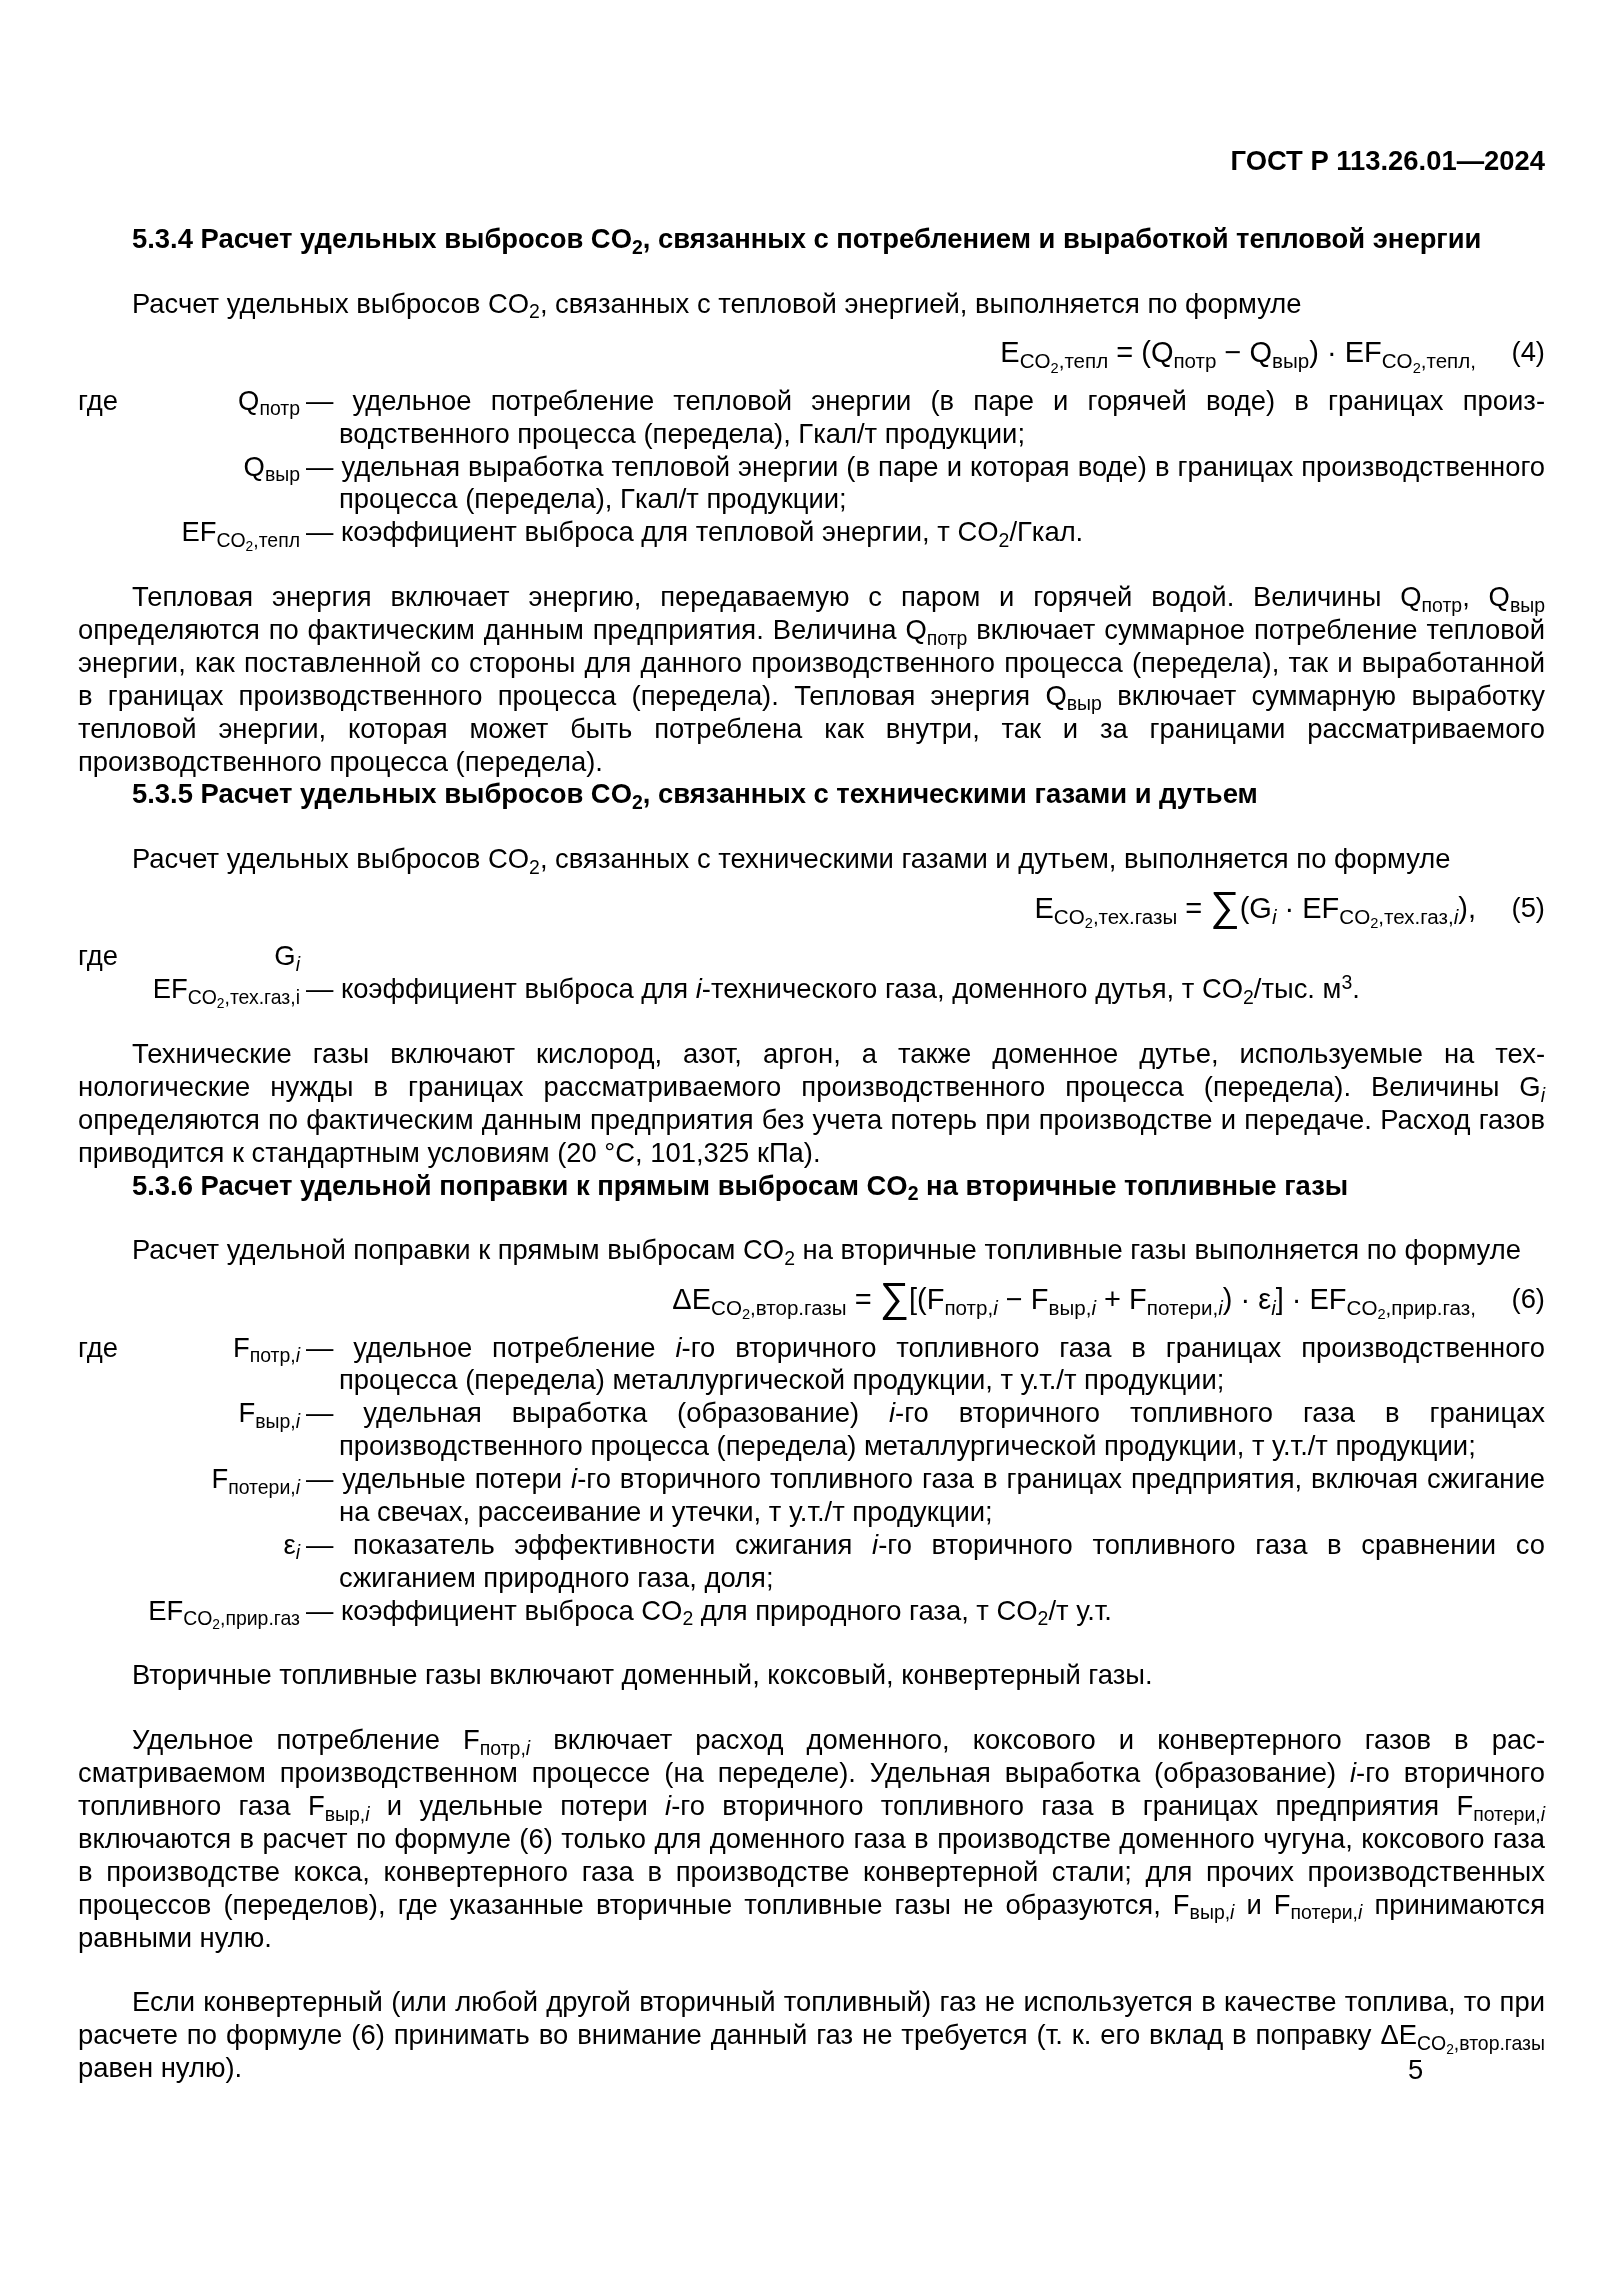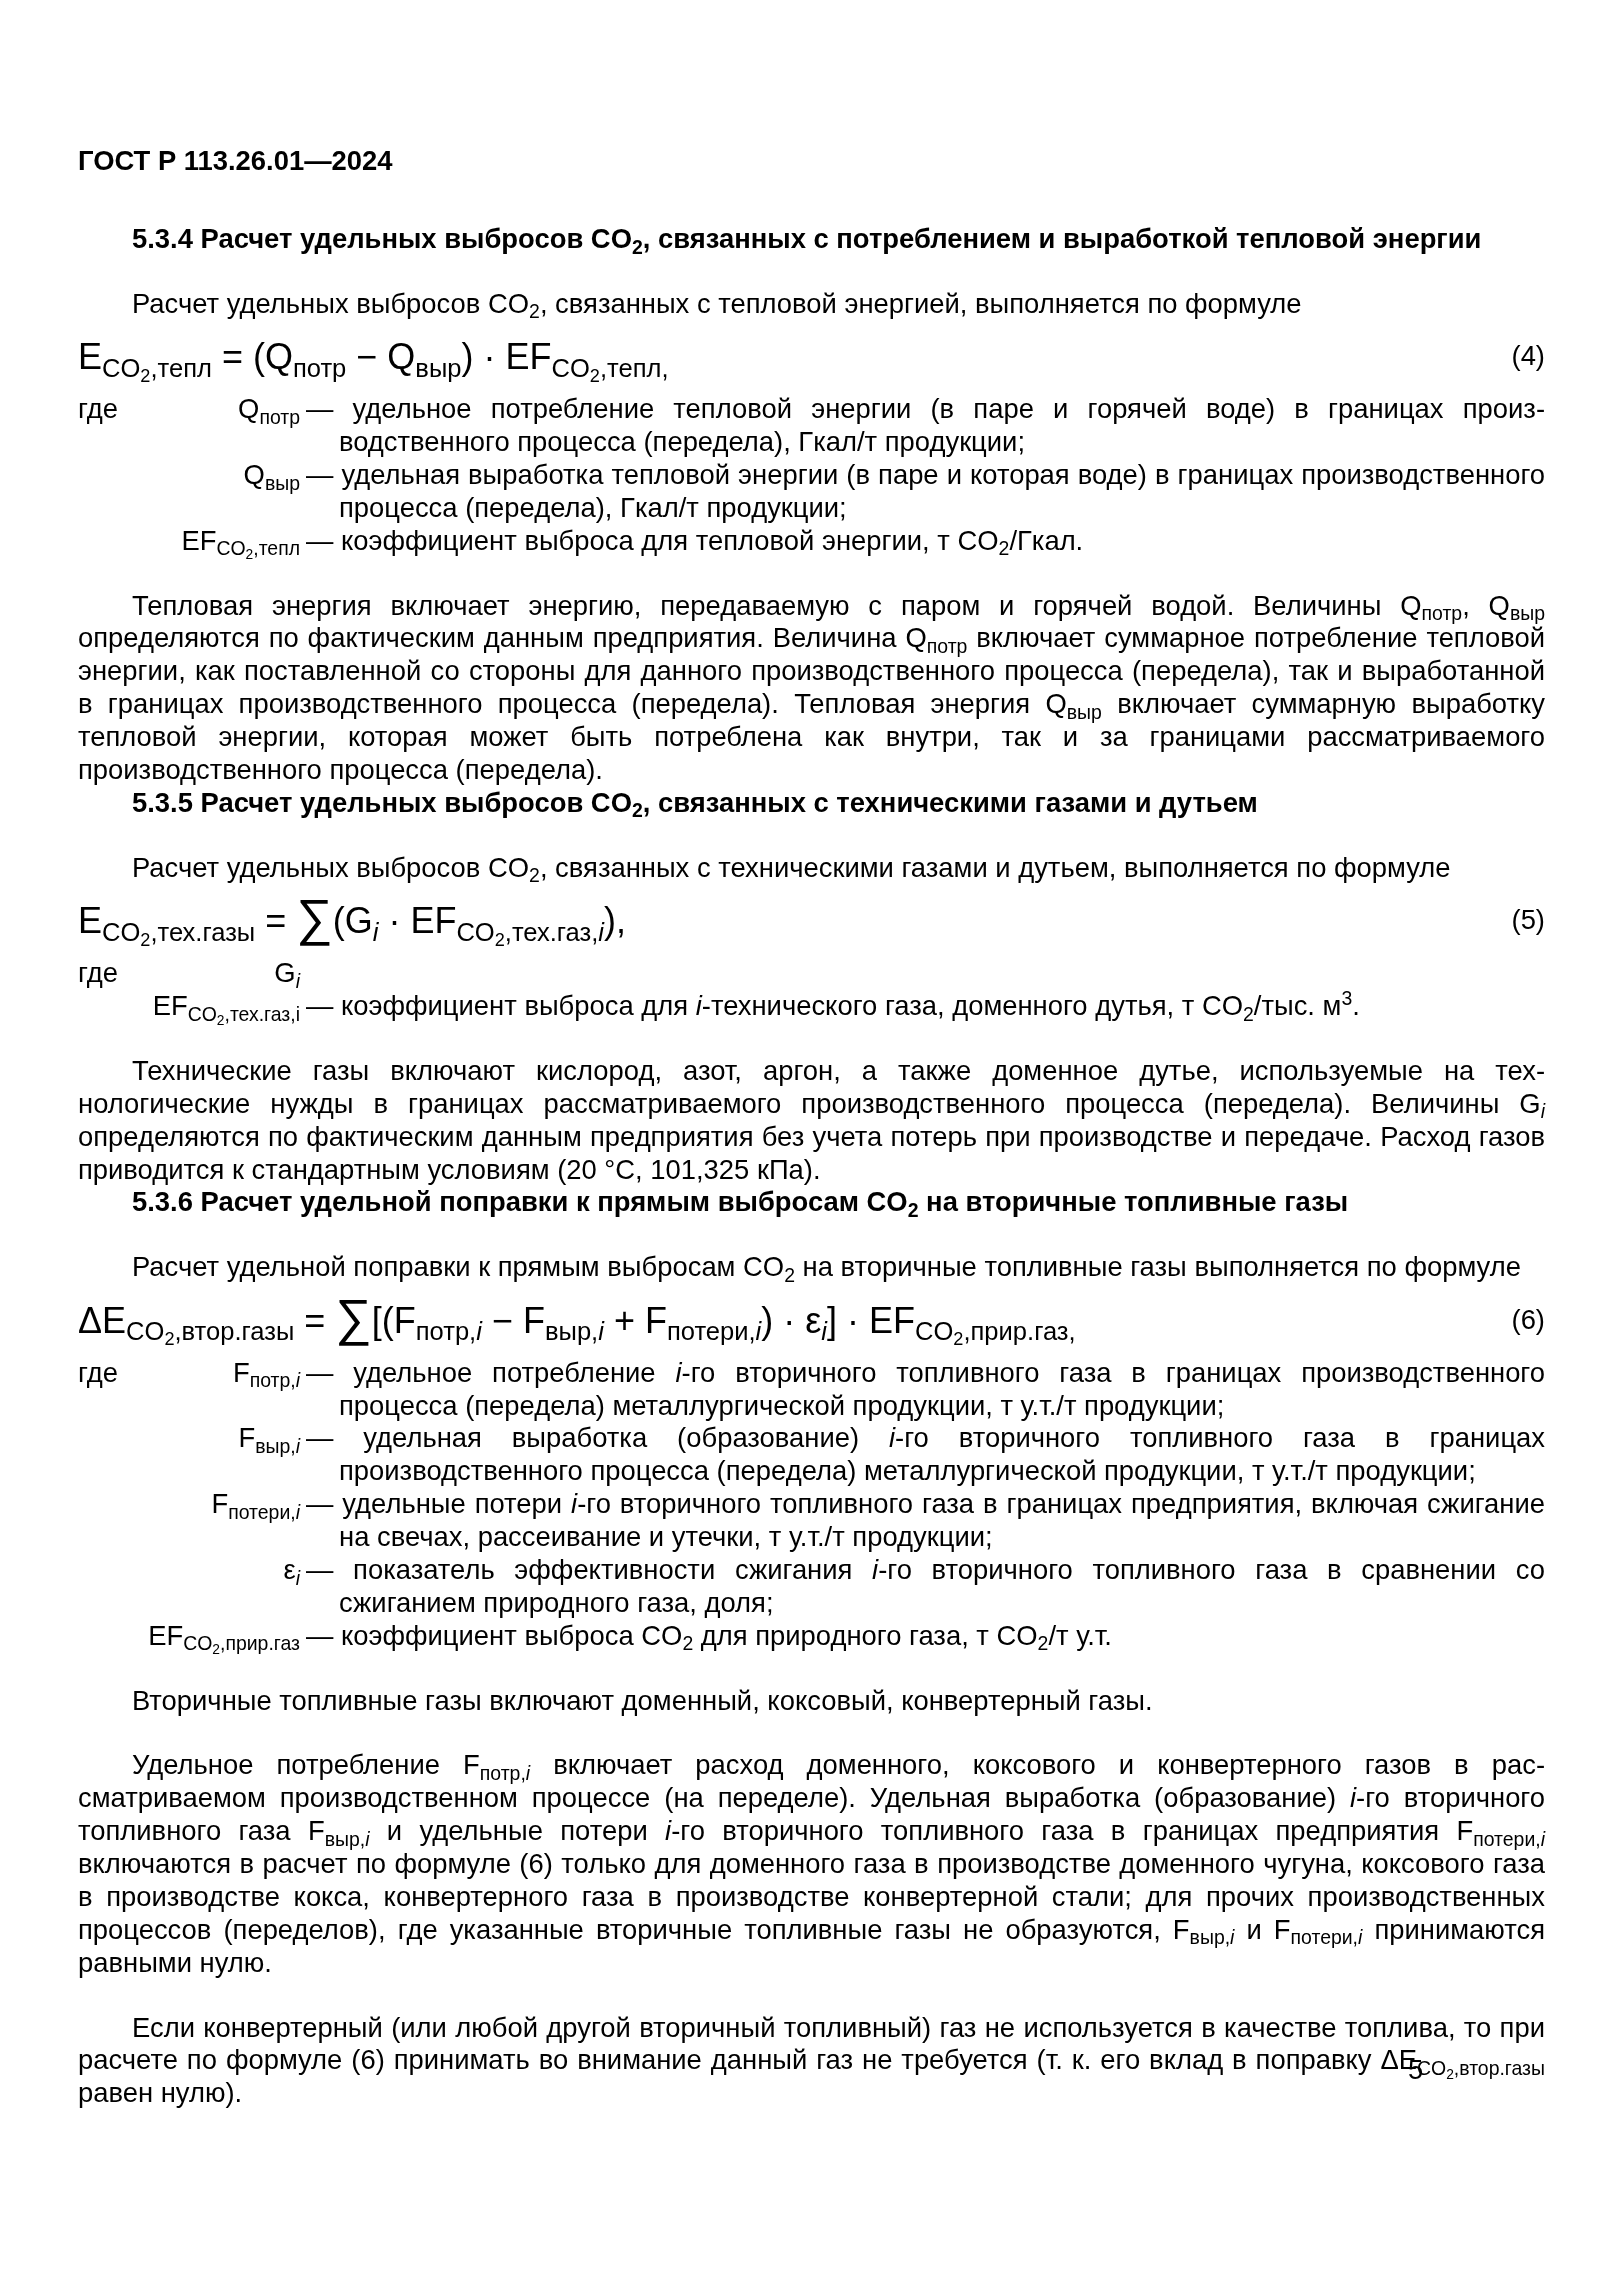--- a/index.html
+++ b/index.html
@@ -9,25 +9,25 @@
     width:1621px;height:2293px;
     margin:0 auto;
     background:#ffffff;
     color:#000;
     font-family:"Liberation Sans","DejaVu Sans",sans-serif;
     font-size:27.4px;
     line-height:1.2;
     overflow:hidden;
   }
   .content{position:absolute;left:78px;top:145px;width:1467px;}
-  .doc-header{font-weight:700;margin-bottom:45px;}
+  .doc-header{font-weight:700;text-align:right;margin-bottom:45px;}
   .heading{font-weight:700;text-indent:54px;text-align:justify;}
   .para{text-indent:54px;text-align:justify;margin-top:32px;}
   .formula-row{display:flex;align-items:center;margin:14.7px 0;}
-  .formula{flex:1;text-align:left;font-size:36px;white-space:nowrap;}
+  .formula{flex:1;text-align:right;font-size:29px;white-space:nowrap;}
   .formula-num{width:69px;text-align:right;}
   .terms{display:grid;grid-template-columns:49px 167px 1fr;column-gap:6px;}
   .terms .lead{grid-column:1;}
   .terms .sym{grid-column:2;text-align:right;white-space:nowrap;justify-self:end;}
   .terms .def{grid-column:3;text-align:justify;padding-left:33px;text-indent:-33px;}
   sub{font-size:71%;line-height:0;position:relative;top:0.29em;vertical-align:baseline;}
   sup{font-size:71%;line-height:0;position:relative;top:-0.5em;vertical-align:baseline;}
   .big{font-size:142%;line-height:0;position:relative;top:0.04em;}
   .page-number{position:absolute;left:1384px;top:2054px;width:63px;text-align:center;}
 </style>

